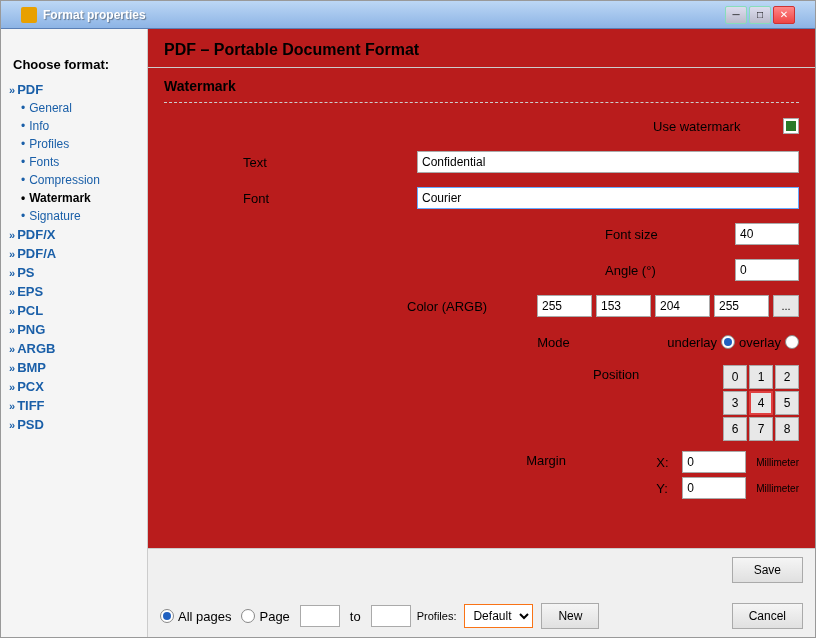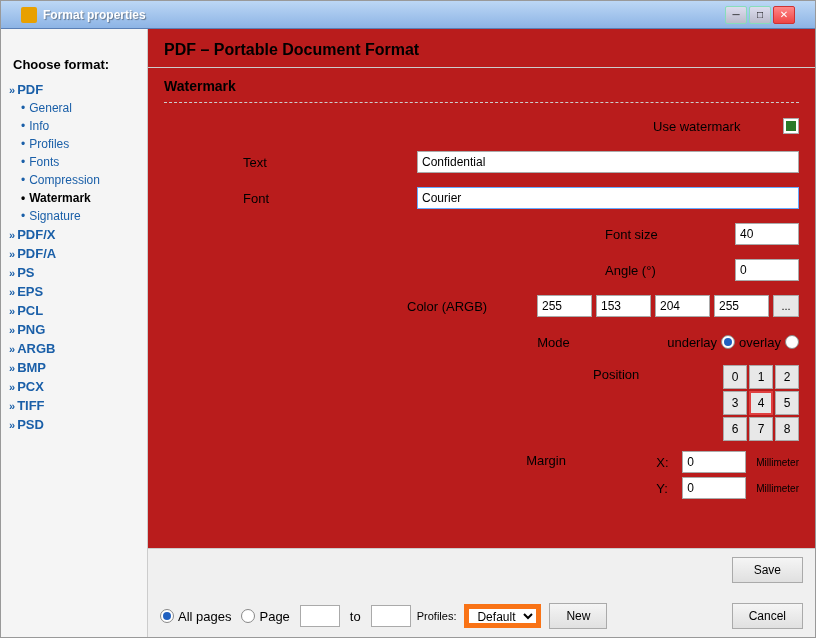--- a/index.html
+++ b/index.html
@@ -270,21 +270,21 @@
     .profiles-row {
       display: flex;
       align-items: center;
       gap: 8px;
     }
     .profiles-label {
       font-size: 11px;
     }
     .select-dropdown {
       height: 24px;
-      border: 5px solid #f97316;
+      border: 1px solid #f97316;
       background: #fff;
       padding: 0 4px;
       font-size: 12px;
       cursor: pointer;
     }
     .btn {
       padding: 3px 16px;
       border: 1px solid #aaa;
       background: linear-gradient(to bottom, #f5f5f5, #e0e0e0);
       cursor: pointer;

